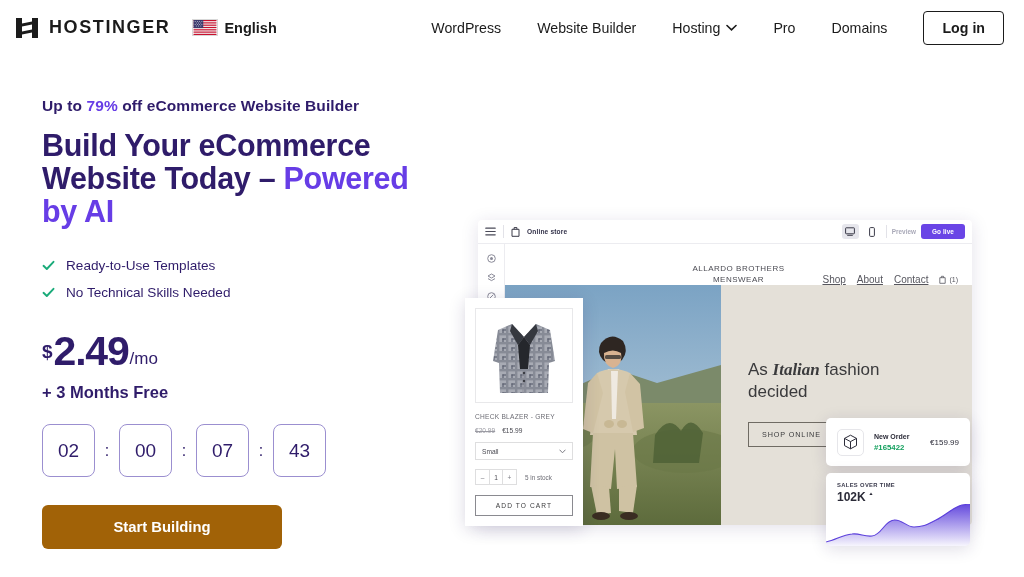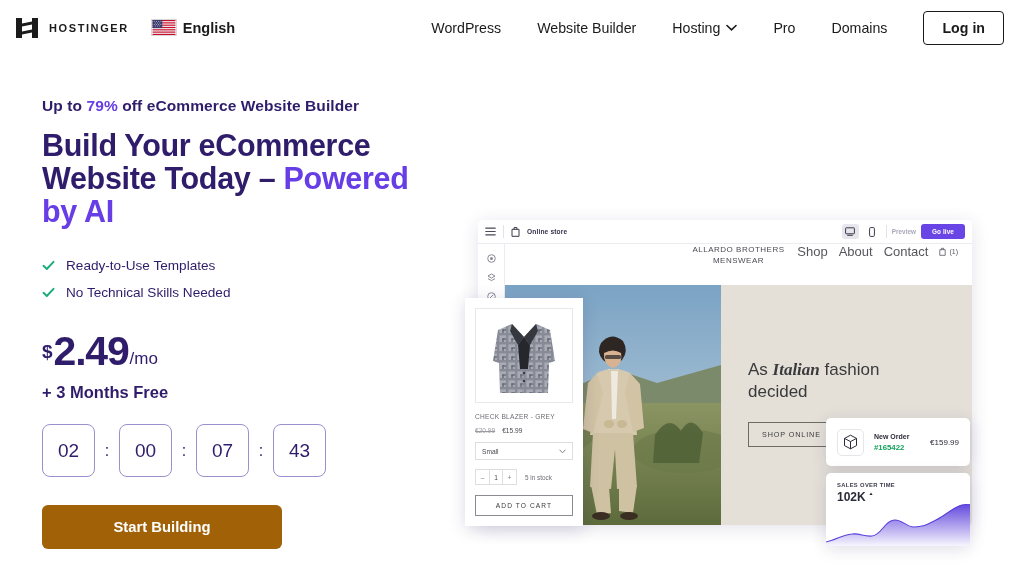--- a/index.html
+++ b/index.html
@@ -13,21 +13,21 @@
   
   .header {
     height: 55px; width: 1024px;
     display: flex; align-items: center;
     padding: 0 20px 0 14px;
     background: #fff;
   }
   .brand { display: flex; align-items: center; gap: 9px; }
   .logo-mark { width: 26px; height: 26px; display: block; }
   .brand-name {
-    font-size: 11px; font-weight: 700; letter-spacing: 1.6px;
+    font-size: 18px; font-weight: 700; letter-spacing: 1.6px;
     color: #1b1b1b;
   }
   .lang { display: flex; align-items: center; gap: 6px; margin-left: 22px; }
   .flag { width: 26px; height: 17px; display: block; border: 1px solid #d8d8d8; }
   .lang-label { font-size: 14.5px; font-weight: 700; color: #1b1b1b; }
 
   .nav { margin-left: auto; display: flex; align-items: center; gap: 36px; }
   .nav-item {
     font-size: 14.2px; color: #1b1b1b; white-space: nowrap;
     display: flex; align-items: center; gap: 6px; cursor: pointer;
@@ -122,31 +122,31 @@
   .body-row { display: flex; height: 281px; }
   .rail {
     width: 27px; border-right: 1px solid #ececf0;
     padding-top: 10px; display: flex; flex-direction: column;
     align-items: center; gap: 10px;
   }
   .rail-ic { width: 9px; height: 9px; display:block; }
 
   .canvas { flex: 1; position: relative; }
   .store-nav {
-    height: 41px; display: flex; align-items: flex-start; position: relative;
+    height: 41px; display: flex; align-items: flex-end; position: relative;
   }
   .store-brand {
     position: absolute; left: 0; right: 0; text-align: center;
     font-size: 8px; color: #4a4a52; line-height: 1.38; letter-spacing: .5px;
   }
   .store-links {
     margin-left: auto; margin-right: 14px; display: flex;
     align-items: center; gap: 11px; position: relative; z-index: 2;
   }
-  .s-link { font-size: 13px; color: #56565e; }
+  .s-link { font-size: 10px; color: #56565e; text-decoration: underline; }
   .cart { display: flex; align-items: center; gap: 3px; }
   .bag2 { width: 7px; height: 9px; display:block; }
   .cart-n { font-size: 7px; color: #56565e; }
 
   .hero { display: flex; height: 240px; }
   .hero-photo { width: 216px; height: 240px; position: relative; overflow: hidden; }
   .hero-right {
     flex: 1; background: #e4e0d8; position: relative; padding: 74px 0 0 27px;
   }
   .hero-h {

